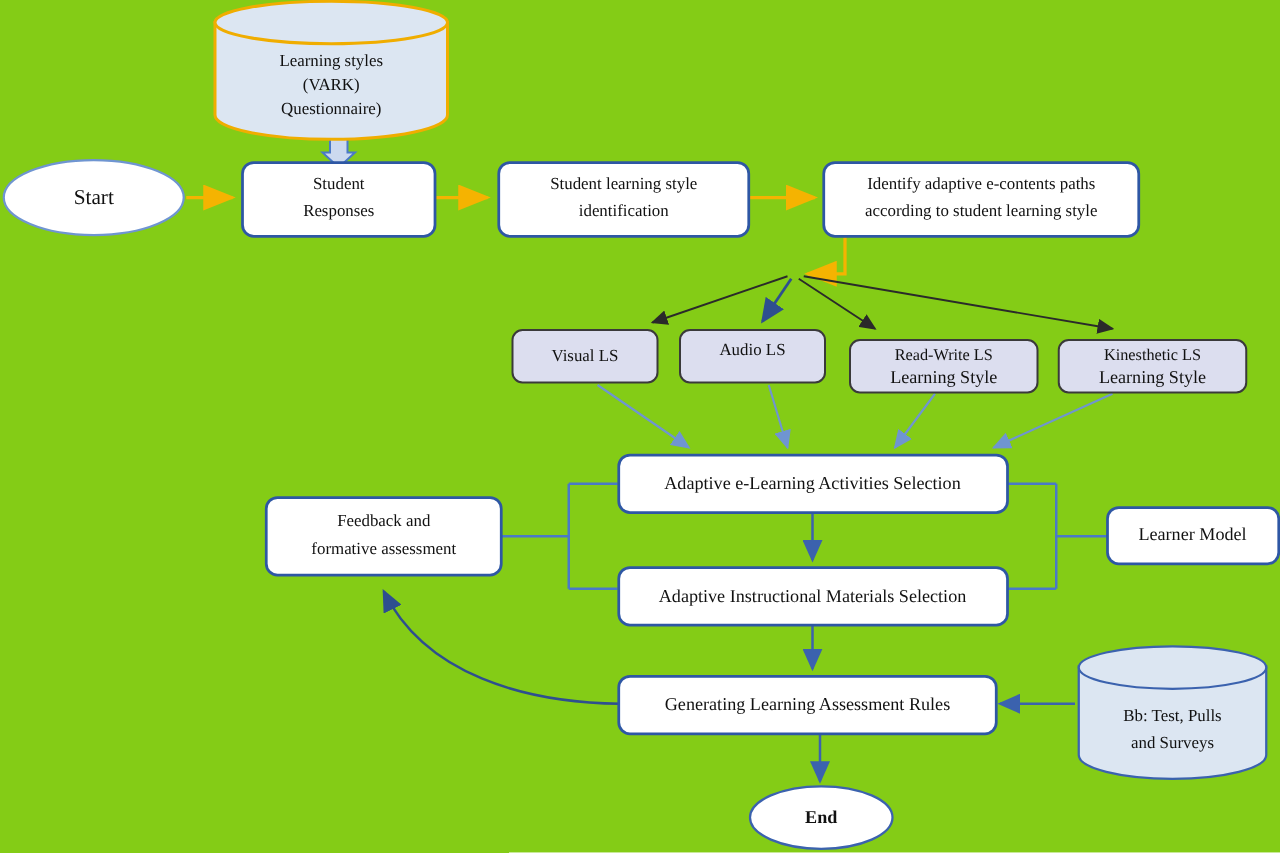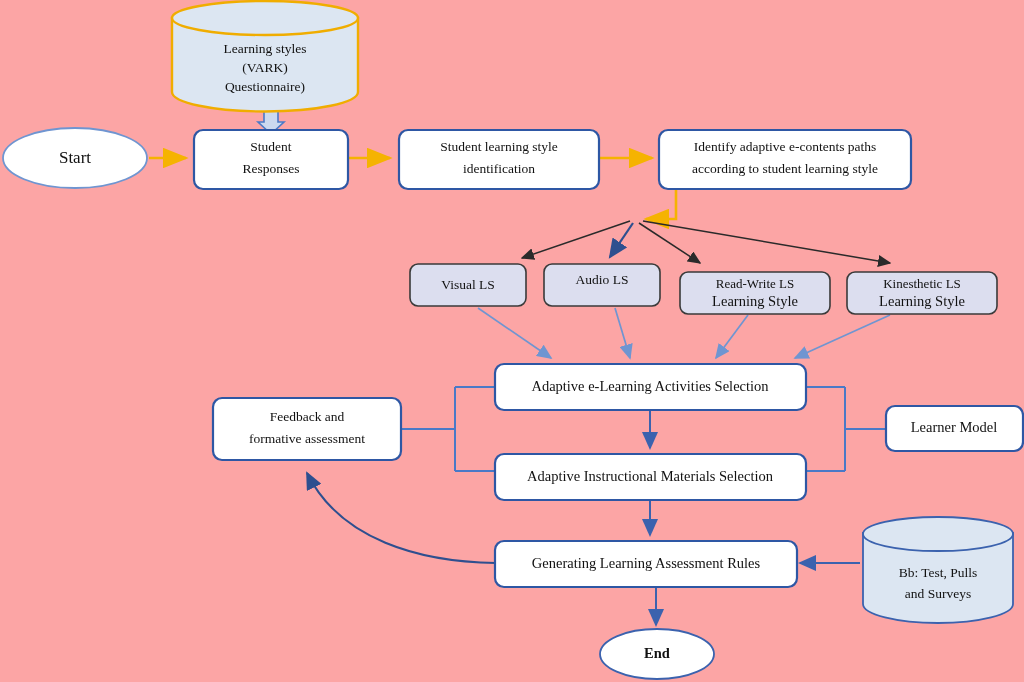--- a/index.html
+++ b/index.html
@@ -7,21 +7,21 @@
     padding: 0;
     background: #ffffff;
   }
   body {
     font-family: "Liberation Serif", serif;
   }
   #canvas {
     position: relative;
     width: 1024px;
     height: 682px;
-    background: #fca5a5;
+    background: #84cc16;
     overflow: hidden;
   }
   svg.layer {
     position: absolute;
     left: 0;
     top: 0;
     width: 1024px;
     height: 682px;
   }
   svg.edges { z-index: 1; }

